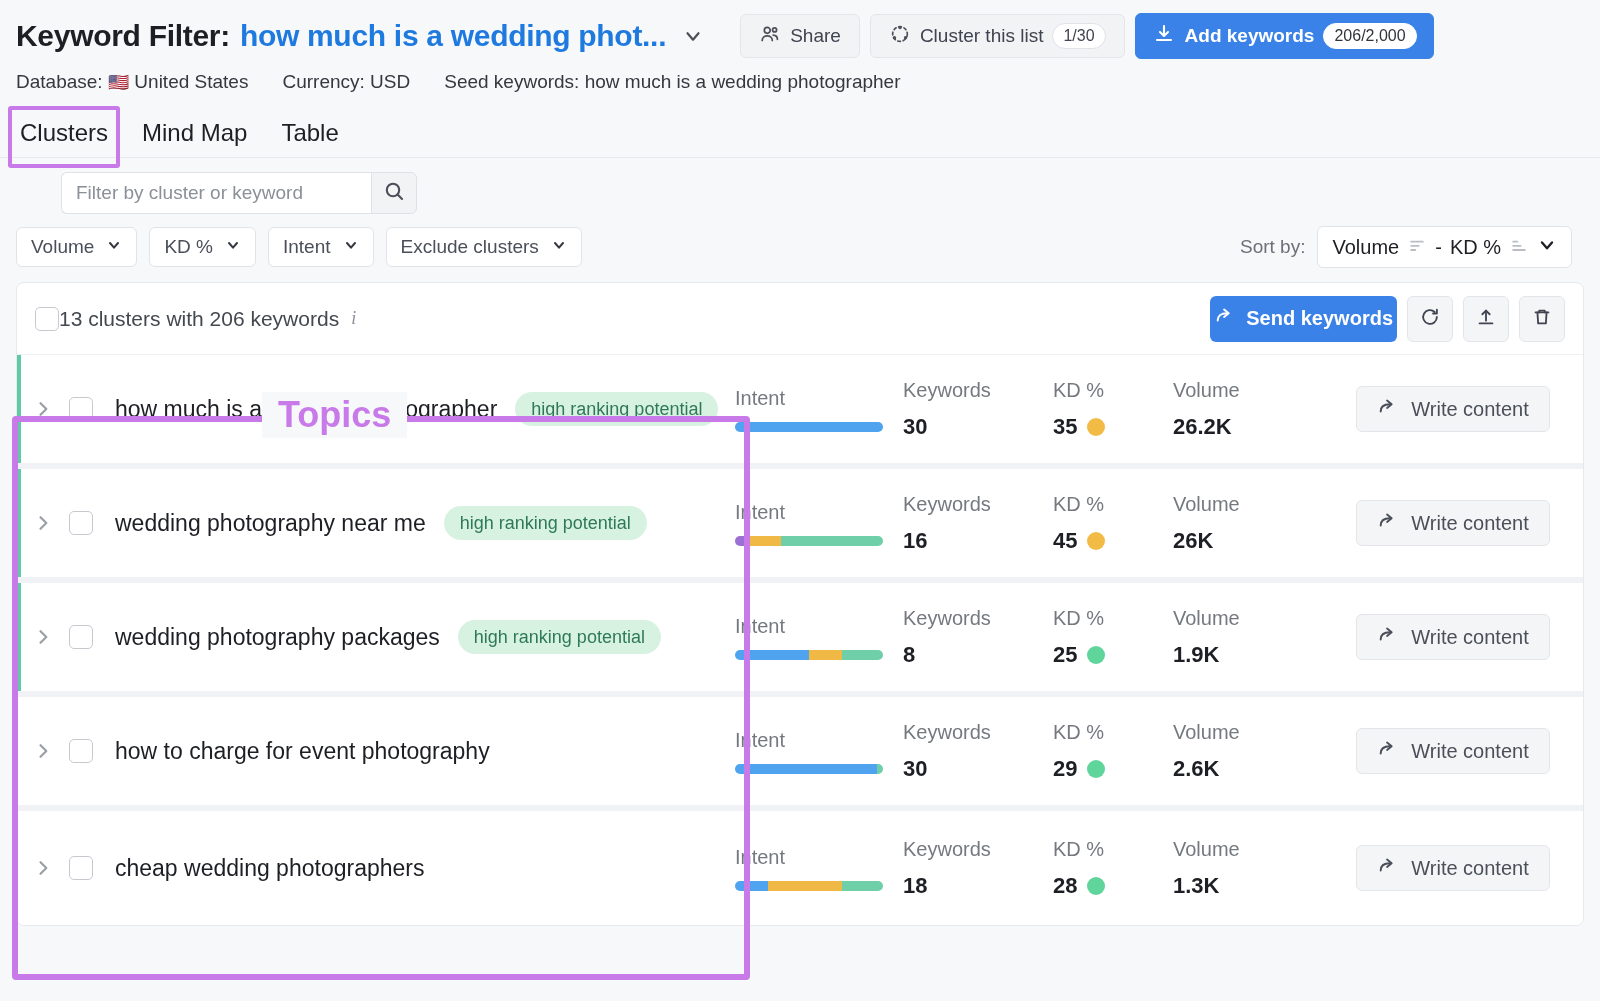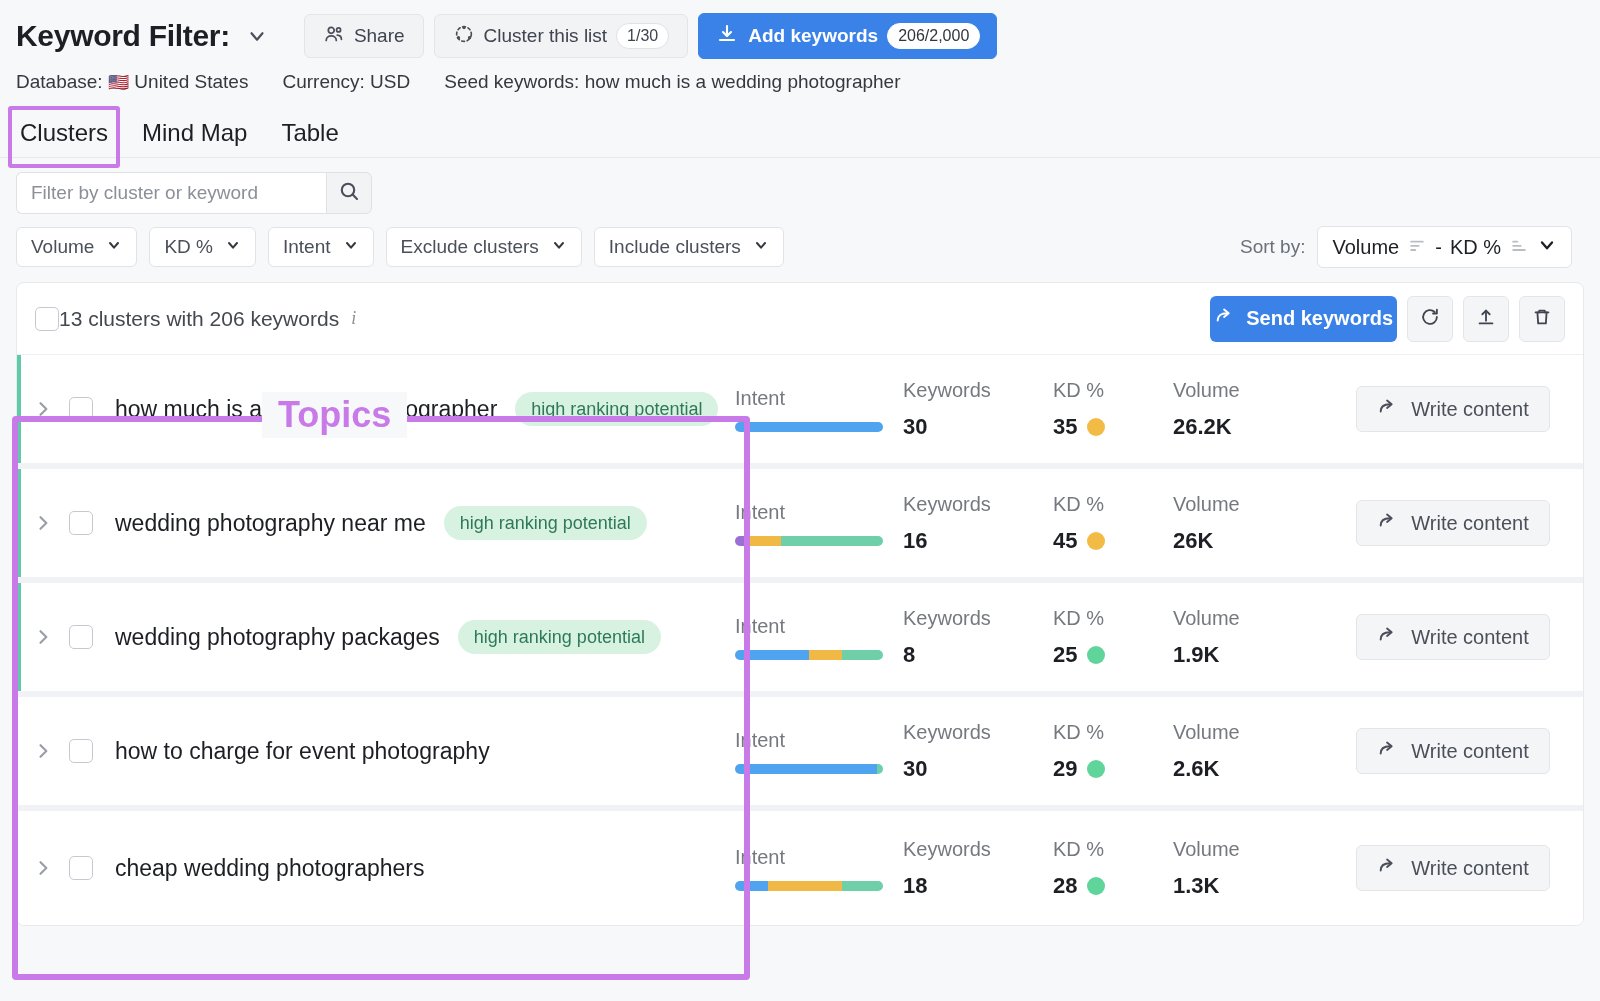--- a/index.html
+++ b/index.html
@@ -77,20 +77,21 @@
   
   .filter-row { display: flex; align-items: center; padding: 14px 16px 0 16px; }
   .search-box { display: flex; align-items: stretch; }
   .search-input {
     width: 310px; height: 42px;
     border: 1px solid #dfe1e6; border-right: none;
     border-radius: 6px 0 0 6px;
     padding: 0 14px; font-size: 19px; color: #35383f;
     background: #fff; outline: none;
     font-family: "Liberation Sans", sans-serif;
+    margin-left: 45px;
   }
   .search-input::placeholder { color: #8b9098; }
   .search-btn {
     width: 46px; height: 42px;
     border: 1px solid #dfe1e6; border-radius: 0 6px 6px 0;
     background: #f2f3f5; cursor: pointer;
     display: flex; align-items: center; justify-content: center;
   }
 
   .dropdown-row { display: flex; align-items: center; padding: 12px 16px 0 16px; }
@@ -211,20 +212,21 @@
     z-index: 21;
     pointer-events: none;
   }
 </style>
 </head>
 <body>
 
 <div class="header-bar">
   <div class="title-wrap">
     <span class="title-static">Keyword Filter:</span>
+    <span class="title-link">how much is a wedding phot...</span>
     <span class="title-caret">
       <svg width="22" height="22" viewBox="0 0 24 24" fill="none" stroke="#4a4f59" stroke-width="2.4" stroke-linecap="round" stroke-linejoin="round">
           <polyline points="6 9 12 16 18 9"></polyline>
         </svg>
     </span>
   </div>
 
   <div class="header-actions">
     <button class="btn">
       <span>
@@ -316,26 +318,20 @@
         </svg></span>
   </div>
   <div class="dd">
     <span>Intent</span>
     <span><svg width="16" height="16" viewBox="0 0 24 24" fill="none" stroke="#35383f" stroke-width="3" stroke-linecap="round" stroke-linejoin="round">
           <polyline points="6 9 12 16 18 9"></polyline>
         </svg></span>
   </div>
   <div class="dd">
     <span>Exclude clusters</span>
-    <span><svg width="16" height="16" viewBox="0 0 24 24" fill="none" stroke="#35383f" stroke-width="3" stroke-linecap="round" stroke-linejoin="round">
-          <polyline points="6 9 12 16 18 9"></polyline>
-        </svg></span>
-  </div>
-  <div class="dd">
-    <span>Include clusters</span>
     <span><svg width="16" height="16" viewBox="0 0 24 24" fill="none" stroke="#35383f" stroke-width="3" stroke-linecap="round" stroke-linejoin="round">
           <polyline points="6 9 12 16 18 9"></polyline>
         </svg></span>
   </div>
 
   <div class="spacer"></div>
 
   <span class="sortby-label">Sort by:</span>
   <div class="dd-sort">
     <span>Volume</span>

